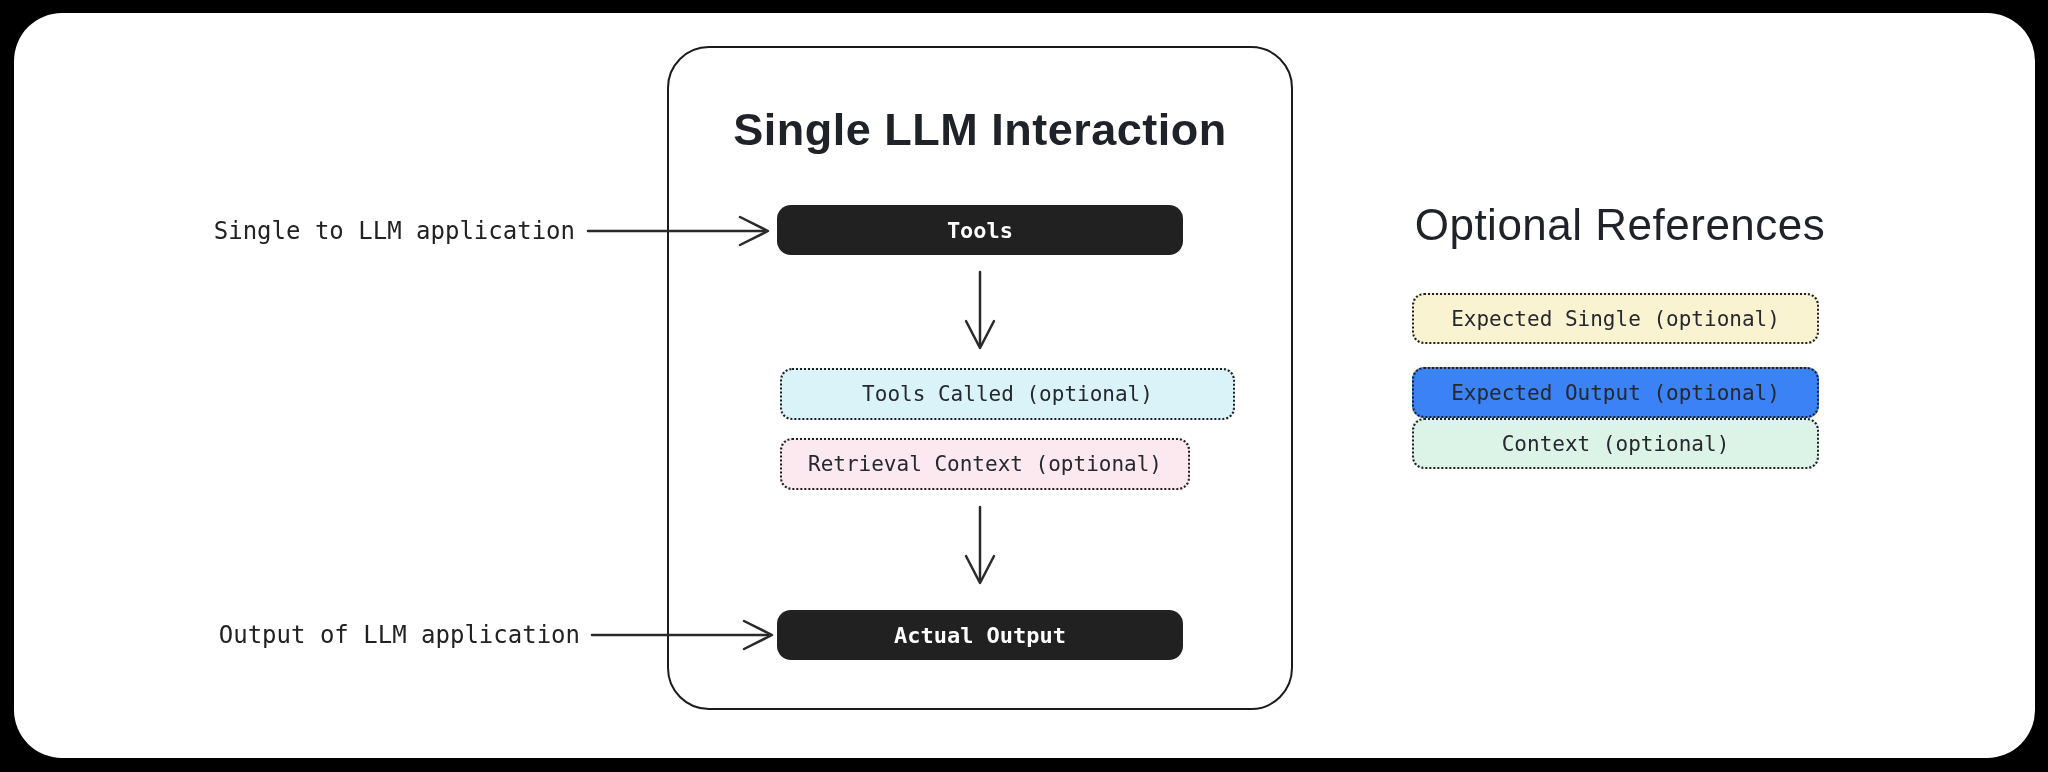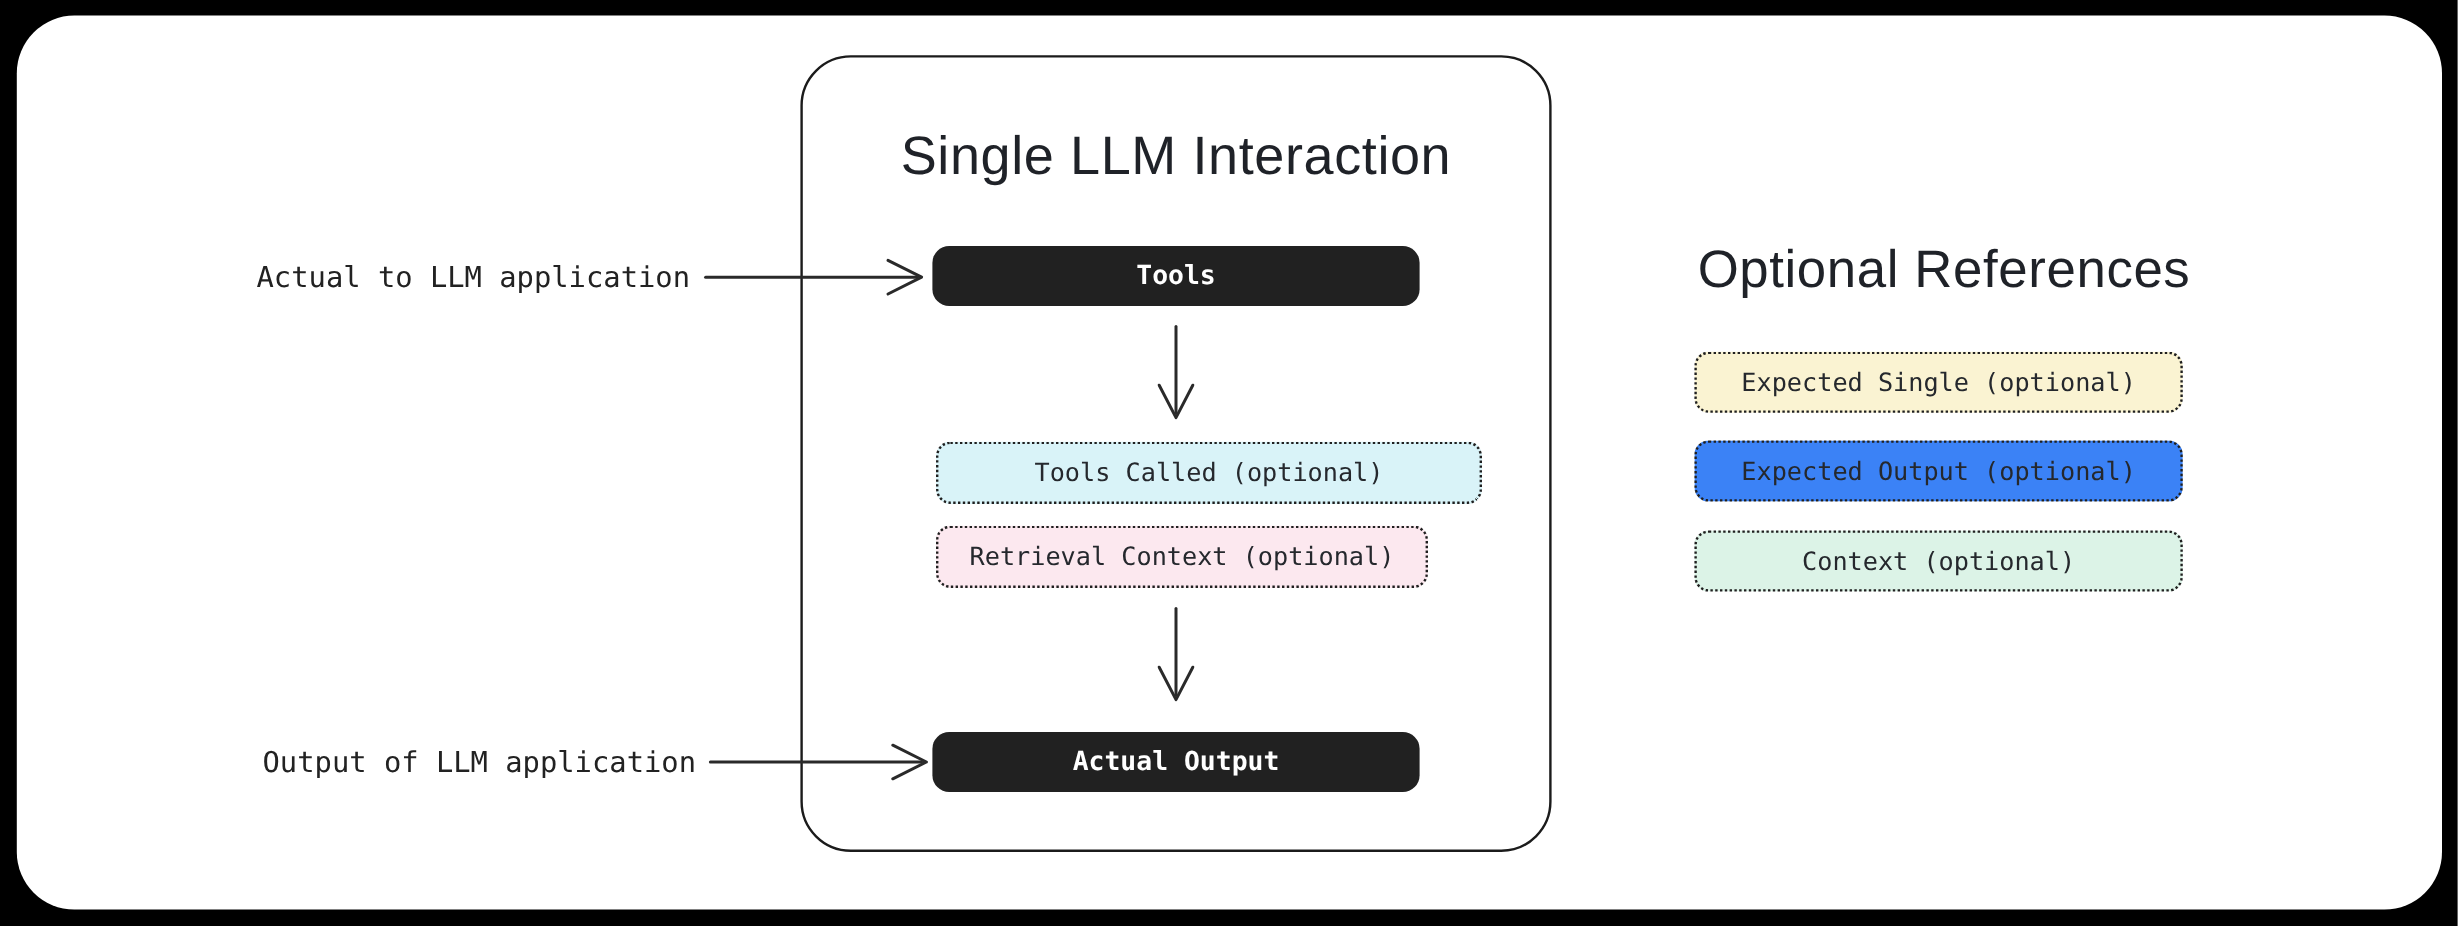--- a/index.html
+++ b/index.html
@@ -29,21 +29,21 @@
     border: 2.5px solid #1b1b1b;
     border-radius: 42px;
     background: #ffffff;
   }
   .diagram-title {
     position: absolute;
     left: 667px; top: 102px;
     width: 626px; height: 56px;
     display: flex; align-items: center; justify-content: center;
     font-size: 45px;
-    font-weight: 400;
+    font-weight: 700;
     color: #1f2228;
     letter-spacing: 0.5px;
   }
   .ref-title {
     position: absolute;
     left: 1400px; top: 198px;
     width: 440px; height: 54px;
     display: flex; align-items: center; justify-content: center;
     font-size: 44px;
     font-weight: 400;
@@ -81,21 +81,21 @@
     border: 2px dotted #1f1f1f;
     border-radius: 12px;
     display: flex; align-items: center; justify-content: center;
     font-family: "DejaVu Sans Mono", "Liberation Mono", monospace;
     font-size: 21px;
     font-weight: 500;
     color: #25282d;
   }
   .ref-item-0 { top: 293px; }
   .ref-item-1 { top: 367px; }
-  .ref-item-2 { top: 442px; }
+  .ref-item-2 { top: 418px; }
 
   .side-label {
     position: absolute;
     height: 34px;
     display: flex; align-items: center; justify-content: flex-end;
     font-family: "DejaVu Sans Mono", "Liberation Mono", monospace;
     font-size: 24px;
     font-weight: 500;
     color: #222222;
     white-space: nowrap;
@@ -148,21 +148,21 @@
   </svg>
 
   <div class="node solid node-input" style="background-color: rgb(33, 33, 33);">Tools</div>
 
   <div class="node dashed node-tools" style="background-color: rgb(217, 243, 248);">Tools Called (optional)</div>
 
   <div class="node dashed node-retrieval" style="background-color: rgb(252, 232, 239);">Retrieval Context (optional)</div>
 
   <div class="node solid node-output" style="background-color: rgb(33, 33, 33);">Actual Output</div>
 
-  <div class="side-label label-input">Actual to LLM application</div>
+  <div class="side-label label-input">Single to LLM application</div>
 
   <div class="side-label label-output">Output of LLM application</div>
 
   <div class="ref-title">Optional References</div>
 
   <div class="ref-item ref-item-0" style="background-color: rgb(250, 243, 210);">Expected Single (optional)</div>
 
   <div class="ref-item ref-item-1" style="background-color: #3b82f6;">Expected Output (optional)</div>
 
   <div class="ref-item ref-item-2" style="background-color: rgb(220, 243, 231);">Context (optional)</div>

